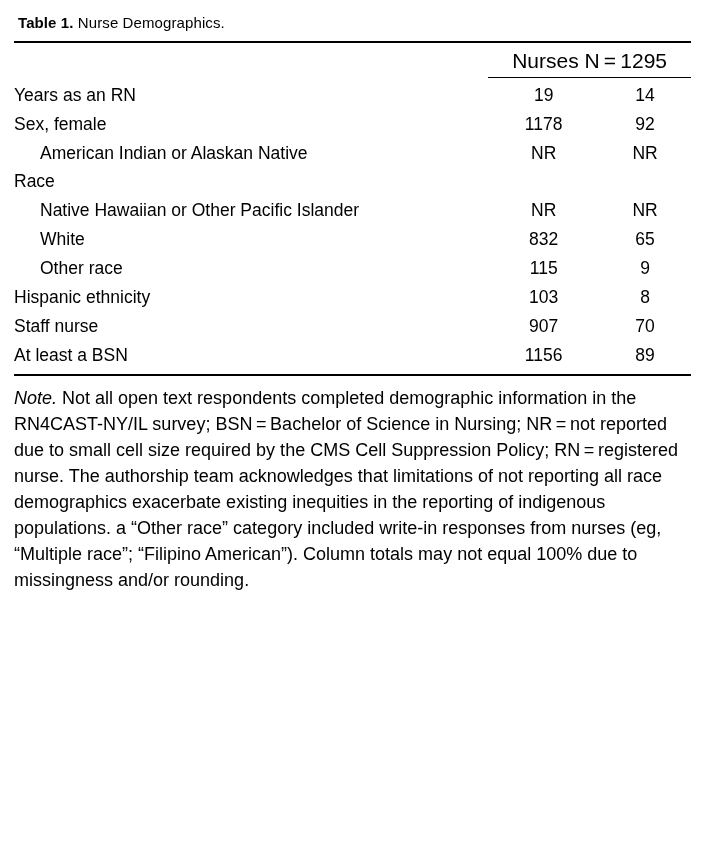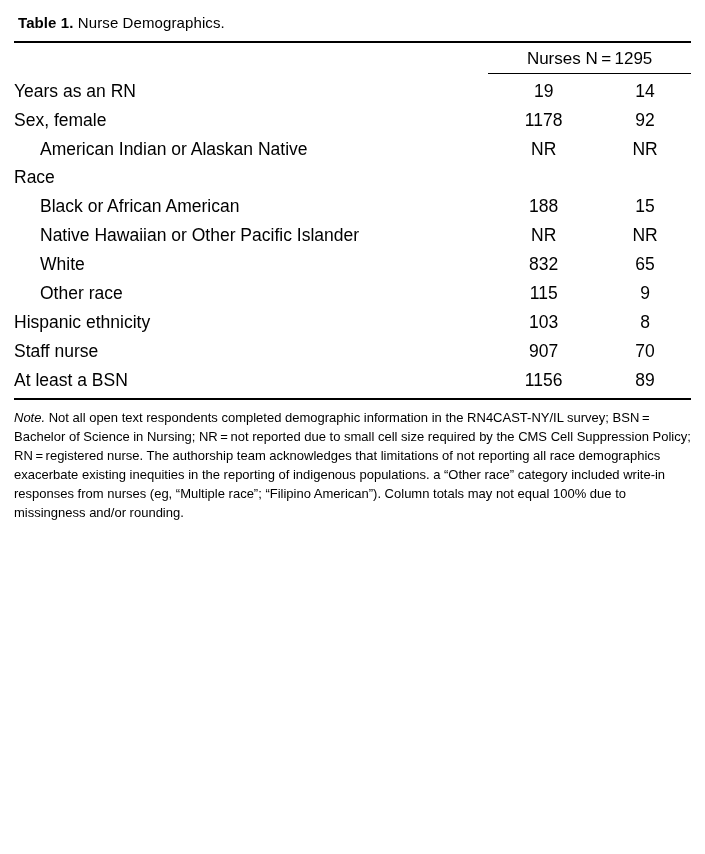--- a/index.html
+++ b/index.html
@@ -46,21 +46,21 @@
   table.demo col.c-pct  { width: 91px; }
 
   table.demo th, table.demo td {
     padding: 0;
     vertical-align: bottom;
     font-weight: normal;
   }
   .spanhead {
     text-align: center;
     padding: 6px 0 4px 0 !important;
-    font-size: 17px;
+    font-size: 21px;
     white-space: nowrap;
   }
   .spanhead-cell {
     border-bottom: 1.2px solid #000;
   }
   .colhead {
     text-align: center;
     padding: 5px 0 6px 0 !important;
     white-space: nowrap;
   }
@@ -89,21 +89,21 @@
   }
   td.label.indent {
     padding-left: 26px !important;
   }
   .body-bottom td {
     border-bottom: 2.4px solid #000;
     padding-bottom: 7px !important;
   }
   
   .note {
-    font-size: 13px;
+    font-size: 18px;
     line-height: 1.45;
     margin-top: 9px;
     text-align: left;
   }
   .note .note-label {
     font-style: italic;
   }
 </style>
 </head>
 <body>
@@ -142,25 +142,20 @@
           <td class="label indent">American Indian or Alaskan Native</td>
           <td class="num">NR</td>
           <td class="num">NR</td>
         </tr>
         <tr>
           <td class="label">Race</td>
           <td class="num"></td>
           <td class="num"></td>
         </tr>
         <tr>
-          <td class="label indent">Black or African American</td>
-          <td class="num">188</td>
-          <td class="num">15</td>
-        </tr>
-        <tr>
           <td class="label indent">Native Hawaiian or Other Pacific Islander</td>
           <td class="num">NR</td>
           <td class="num">NR</td>
         </tr>
         <tr>
           <td class="label indent">White</td>
           <td class="num">832</td>
           <td class="num">65</td>
         </tr>
         <tr>

